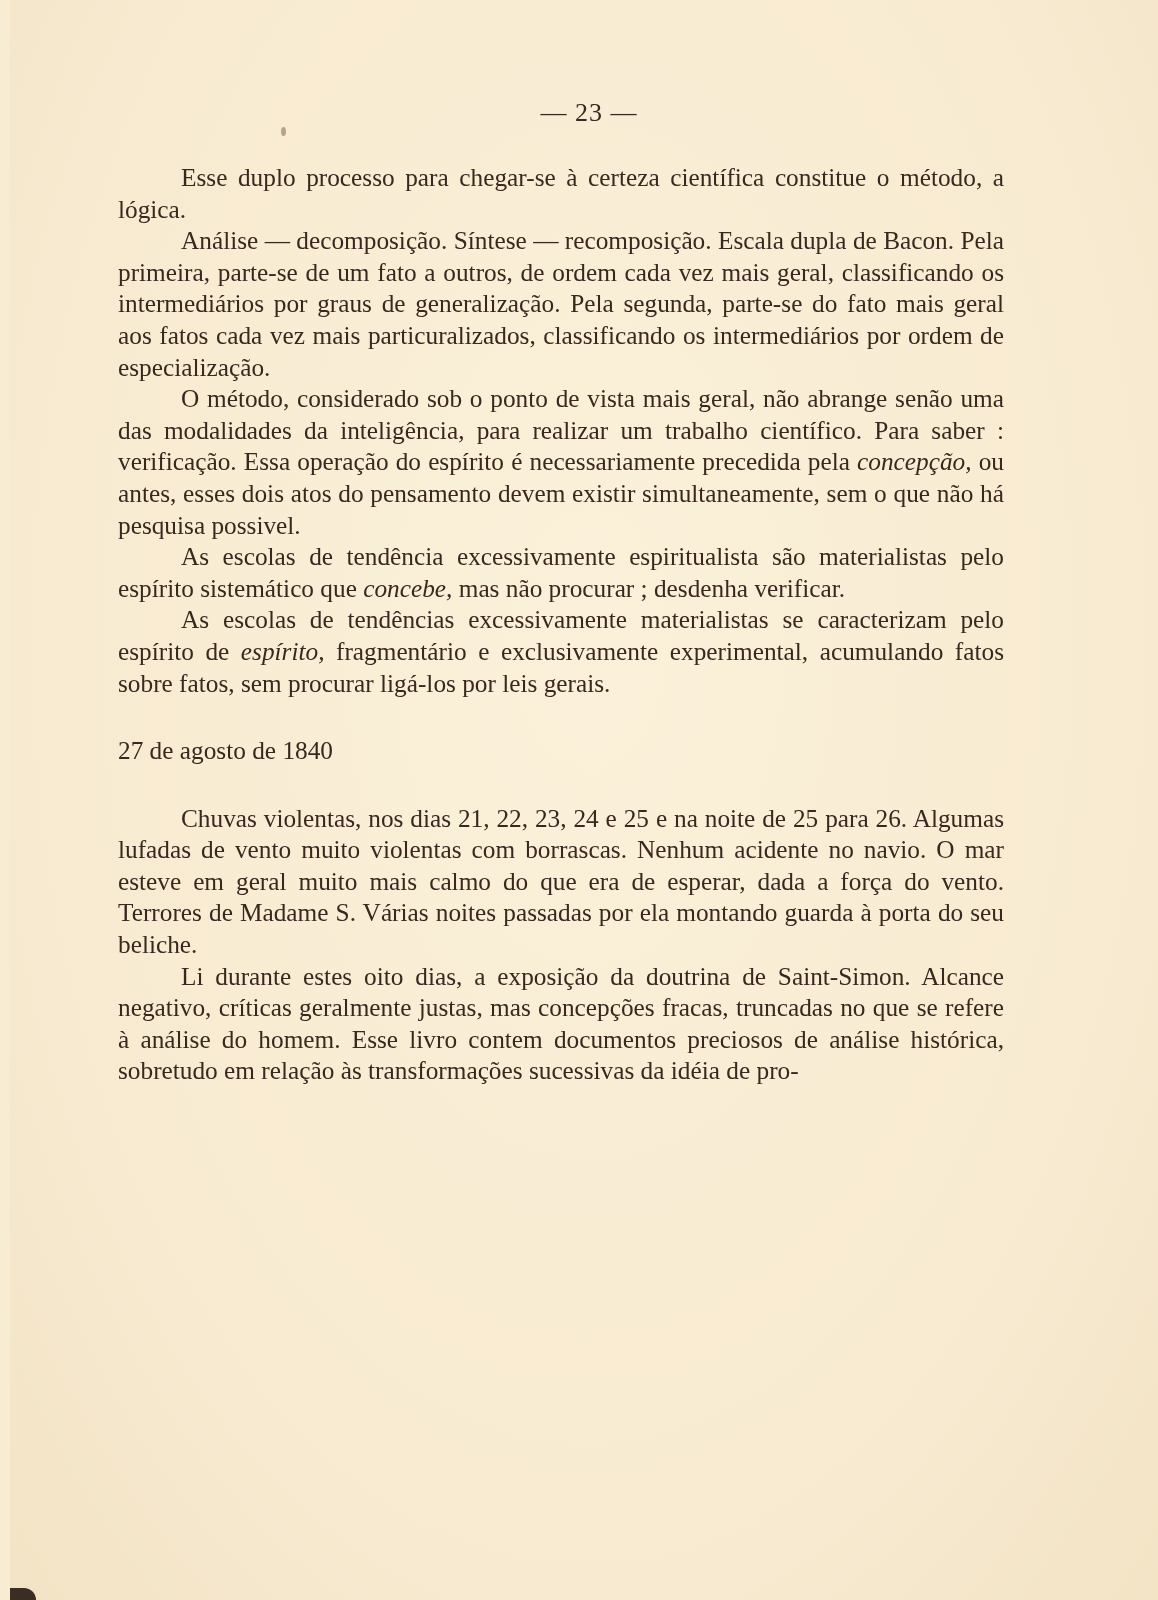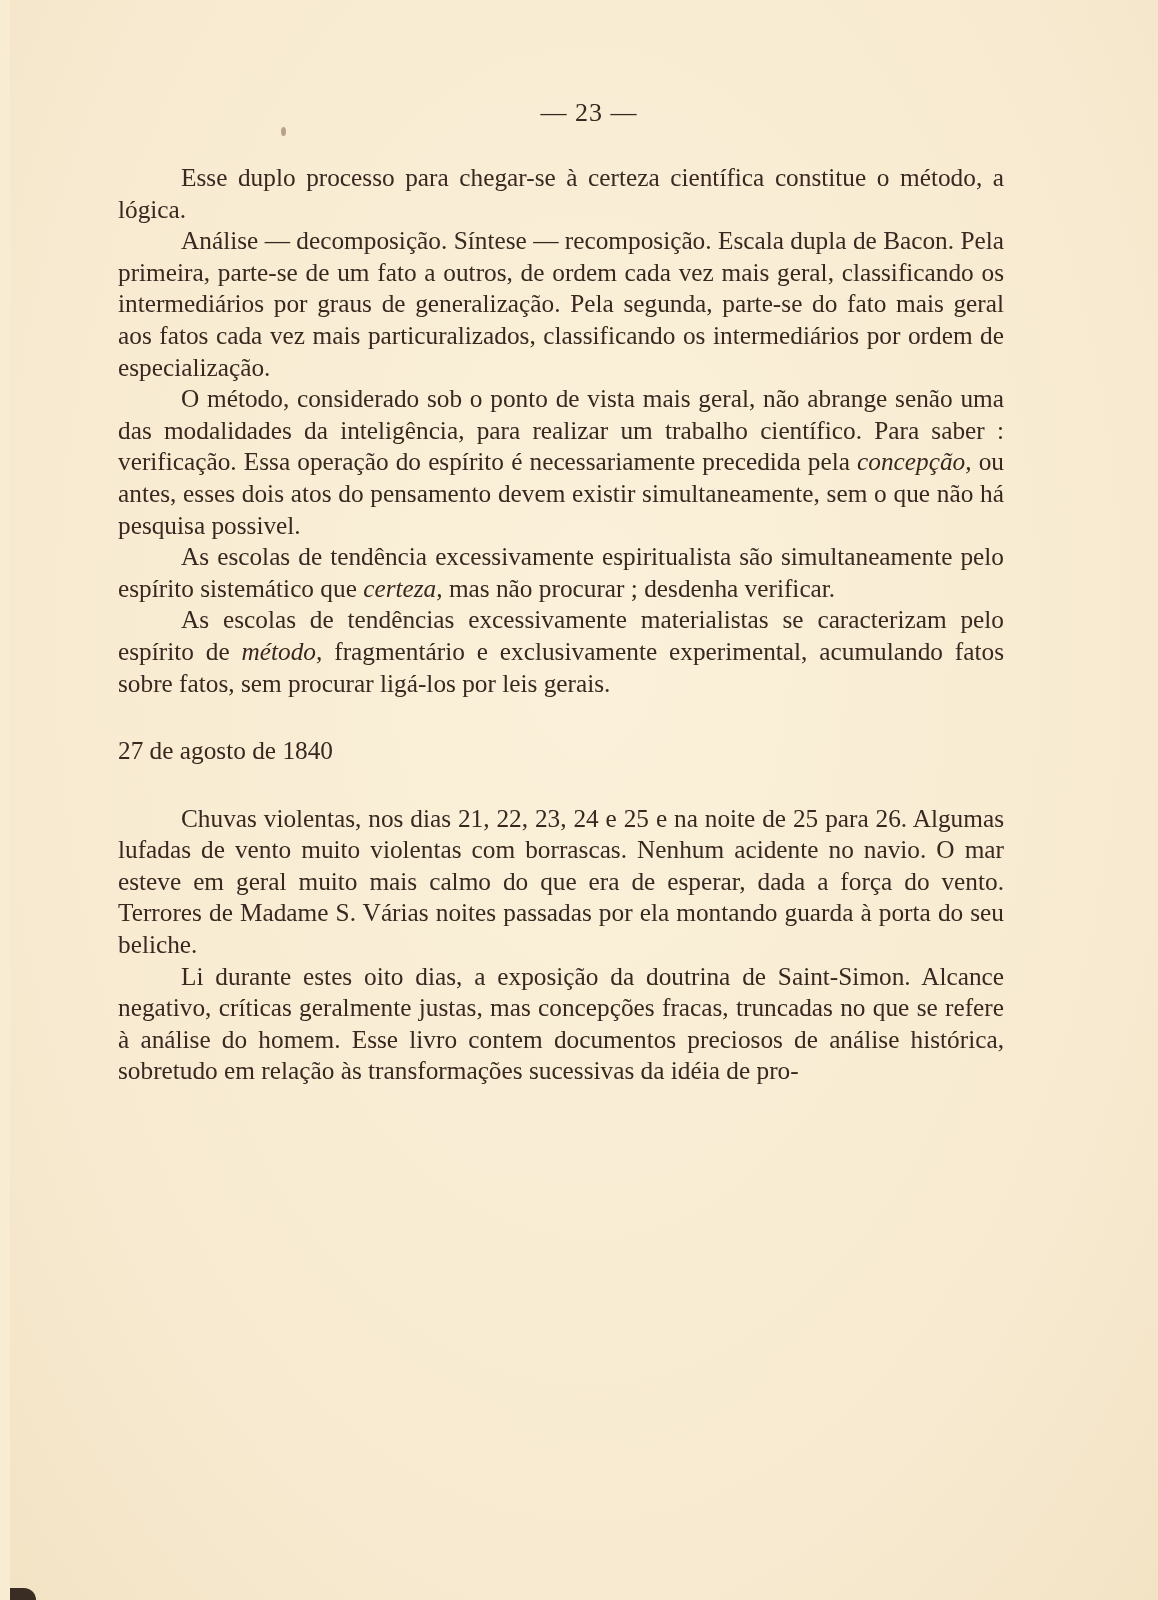--- a/index.html
+++ b/index.html
@@ -42,22 +42,22 @@
 <body>
 
 <div class="page">
   <div class="folio">— 23 —</div>
   <div class="dot"></div>
 
   <div class="text">
     <p class="p">Esse duplo processo para chegar-se à certeza científica constitue o método, a lógica.</p>
     <p class="p">Análise — decomposição.  Síntese — recomposição.  Escala dupla de Bacon.  Pela primeira, parte-se de um fato a outros, de ordem cada vez mais geral, classificando os intermediários por graus de generalização.  Pela segunda, parte-se do fato mais geral aos fatos cada vez mais particuralizados, classificando os intermediários por ordem de especialização.</p>
     <p class="p"><span>O método, considerado sob o ponto de vista mais geral, não abrange senão uma das modalidades da inteligência, para realizar um trabalho científico.  Para saber :  verificação.  Essa operação do espírito é necessariamente precedida pela </span><i>concepção,</i><span> ou antes, esses dois atos do pensamento devem existir simultaneamente, sem o que não há pesquisa possivel.</span></p>
-    <p class="p"><span>As escolas de tendência excessivamente espiritualista são simultaneamente pelo espírito sistemático que </span><i>certeza,</i><span> mas não procurar ; desdenha verificar.</span></p>
-    <p class="p"><span>As escolas de tendências excessivamente materialistas se caracterizam pelo espírito de </span><i>método,</i><span> fragmentário e exclusivamente experimental, acumulando fatos sobre fatos, sem procurar ligá-los por leis gerais.</span></p>
+    <p class="p"><span>As escolas de tendência excessivamente espiritualista são materialistas pelo espírito sistemático que </span><i>concebe,</i><span> mas não procurar ; desdenha verificar.</span></p>
+    <p class="p"><span>As escolas de tendências excessivamente materialistas se caracterizam pelo espírito de </span><i>espírito,</i><span> fragmentário e exclusivamente experimental, acumulando fatos sobre fatos, sem procurar ligá-los por leis gerais.</span></p>
 
     <p class="p date">27 de agosto de 1840</p>
 
     <p class="p">Chuvas violentas, nos dias 21, 22, 23, 24 e 25 e na noite de 25 para 26.  Algumas lufadas de vento muito violentas com borrascas.  Nenhum acidente no navio.  O mar esteve em geral muito mais calmo do que era de esperar, dada a força do vento.  Terrores de Madame S.  Várias noites passadas por ela montando guarda à porta do seu beliche.</p>
     <p class="p">Li durante estes oito dias, a exposição da doutrina de Saint-Simon.  Alcance negativo, críticas geralmente justas, mas concepções fracas, truncadas no que se refere à análise do homem.  Esse livro contem documentos preciosos de análise histórica, sobretudo em relação às transformações sucessivas da idéia de pro-</p>
   </div>
 
   <div class="edge-shadow"></div>
 </div>
 

